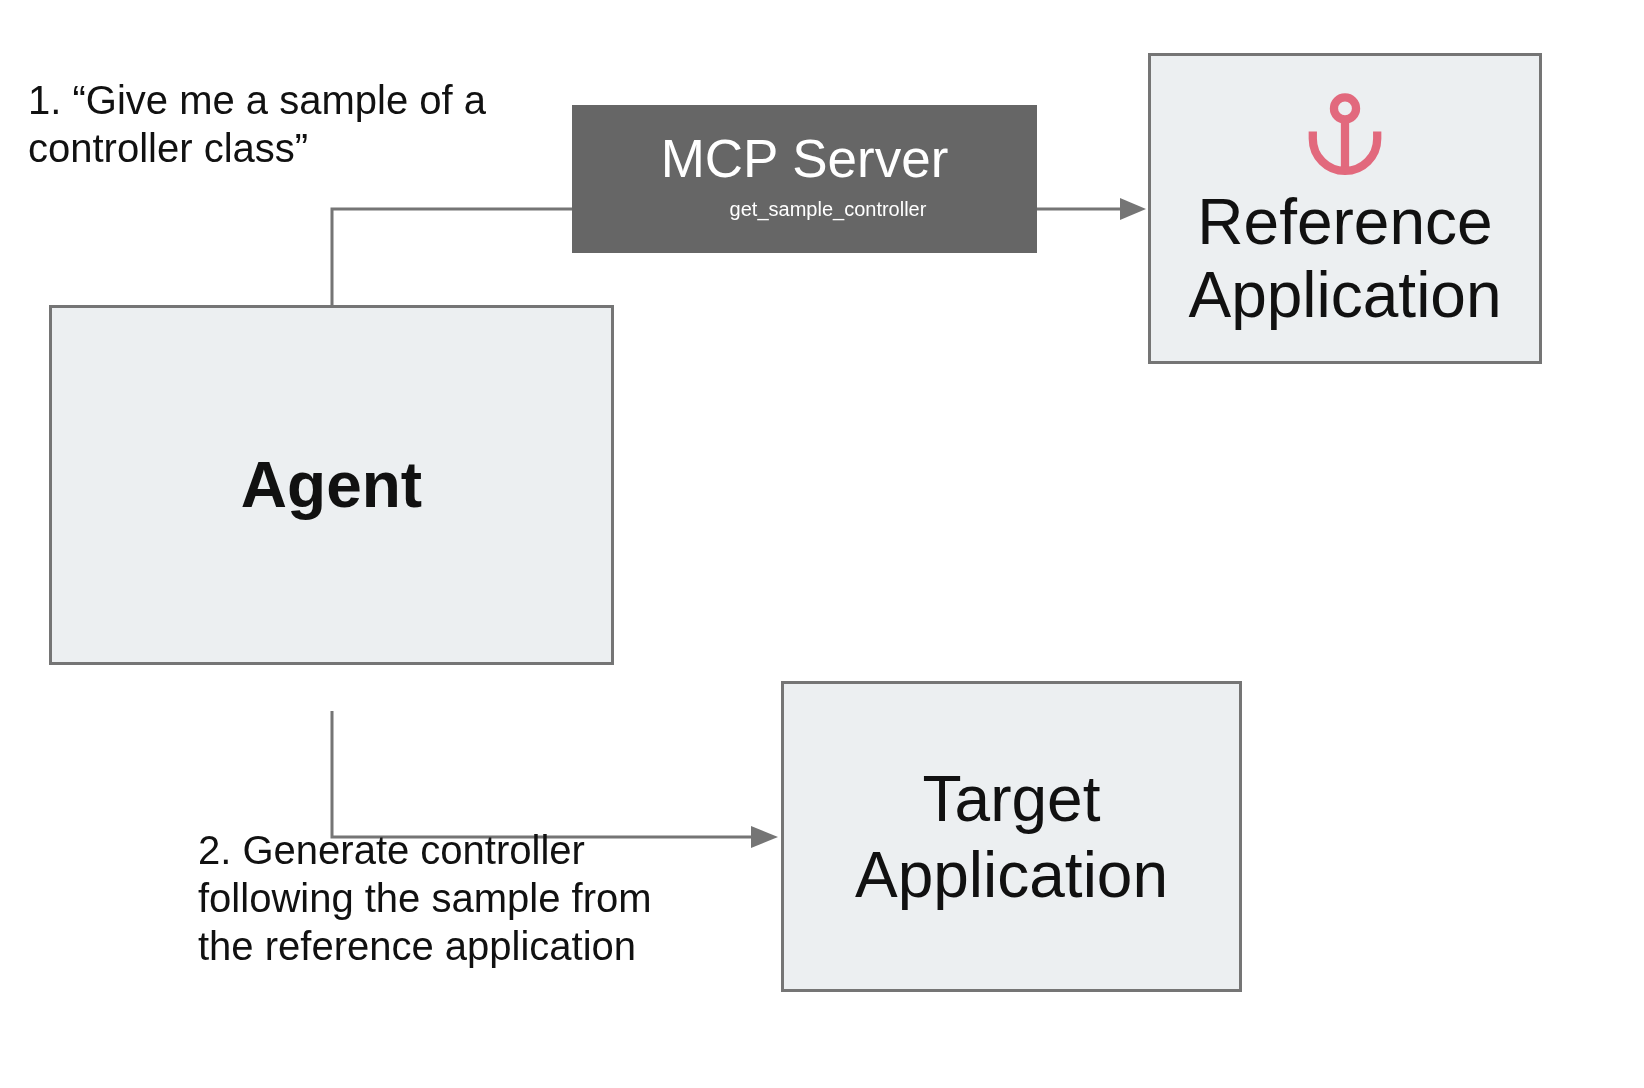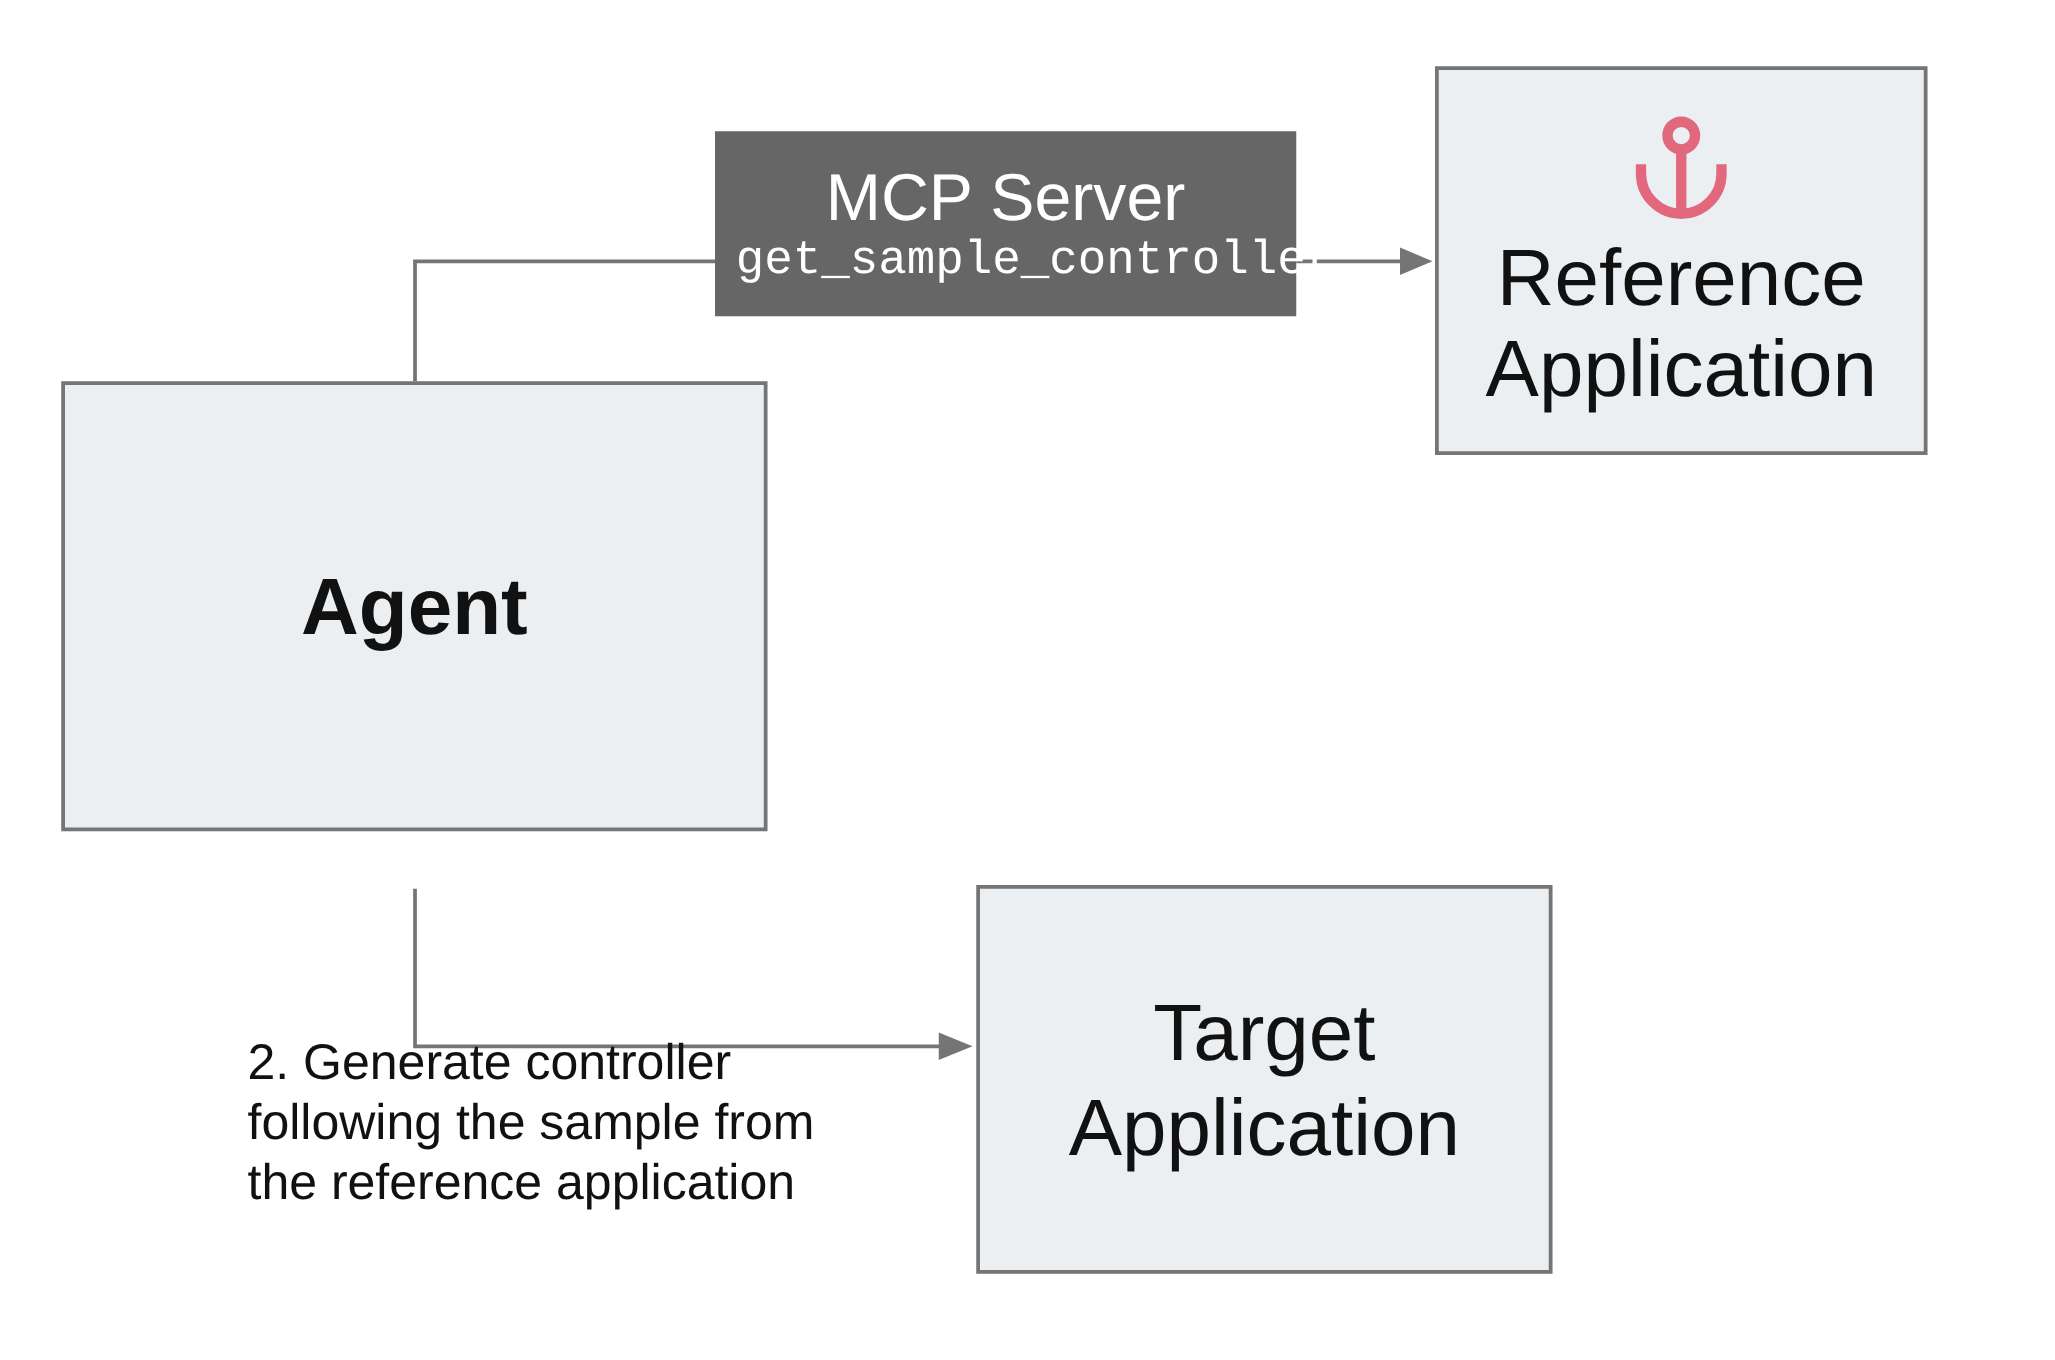--- a/index.html
+++ b/index.html
@@ -63,21 +63,21 @@
     width:565px;height:360px;font-weight:bold;
   }
   .reference{
     left:1148px;top:53px;
     width:394px;height:311px;
     padding-top:4px;
   }
   .reference .label{line-height:73px;}
   .target{
     left:781px;top:681px;
-    width:461px;height:311px;margin-top:27px;
+    width:461px;height:311px;
   }
   .anchor{
     width:92px;height:92px;
     display:block;
     margin-bottom:4px;
   }
   .anchor circle,.anchor line,.anchor path{
     fill:none;
     stroke:var(--anchor);
     stroke-width:9;
@@ -87,22 +87,22 @@
     width:465px;height:148px;
     background:var(--mcp-fill);
     color:var(--mcp-text);
   }
   .mcp-title{
     font-size:53px;
     line-height:60px;
     color:var(--mcp-text);
   }
   .mcp-sub{
-    font-family:Liberation Mono, monospace;
-    font-size:38px;
+    font-family:Liberation Sans, sans-serif;
+    font-size:20px;
     line-height:40px;
     color:var(--mcp-text);
     margin-left:47px;
   }
   .note{
     position:absolute;
     white-space:pre-line;
     font-size:40px;
     line-height:48px;
     color:var(--text);
@@ -120,20 +120,22 @@
     <g>
       <path class="conn" d="M 1037 209 H 1122"></path>
       <polygon class="head" points="1120,198 1120,220 1146,209"></polygon>
     </g>
     <g>
       <path class="conn" d="M 332 711 V 837 H 753"></path>
       <polygon class="head" points="751,826 751,848 778,837"></polygon>
     </g>
   </svg>
 
+  <div class="note note1">1. “Give me a sample of a
+controller class”</div>
 
   <div class="node mcp">
     <div class="mcp-title">MCP Server</div>
     <div class="mcp-sub">get_sample_controller</div>
   </div>
 
   <div class="node light reference">
     <svg class="anchor" viewBox="0 0 100 100" aria-hidden="true">
       <circle cx="50" cy="20" r="12"></circle>
       <line x1="50" y1="30" x2="50" y2="86"></line>

